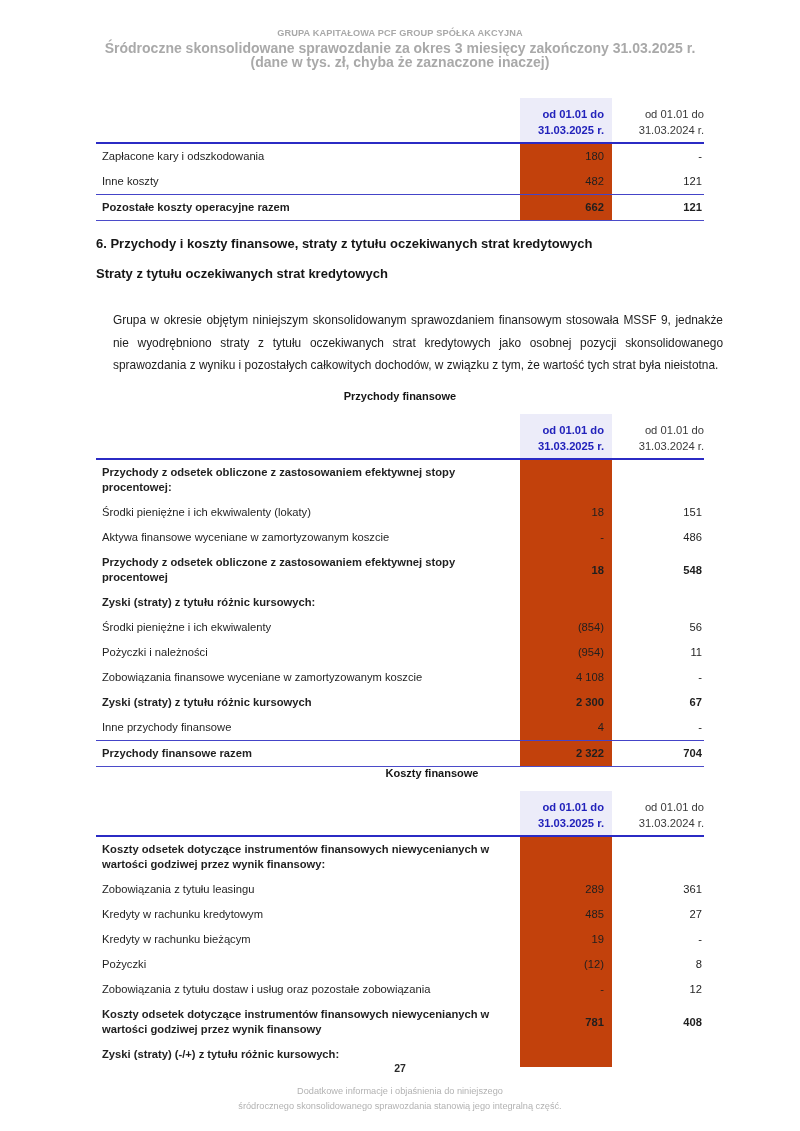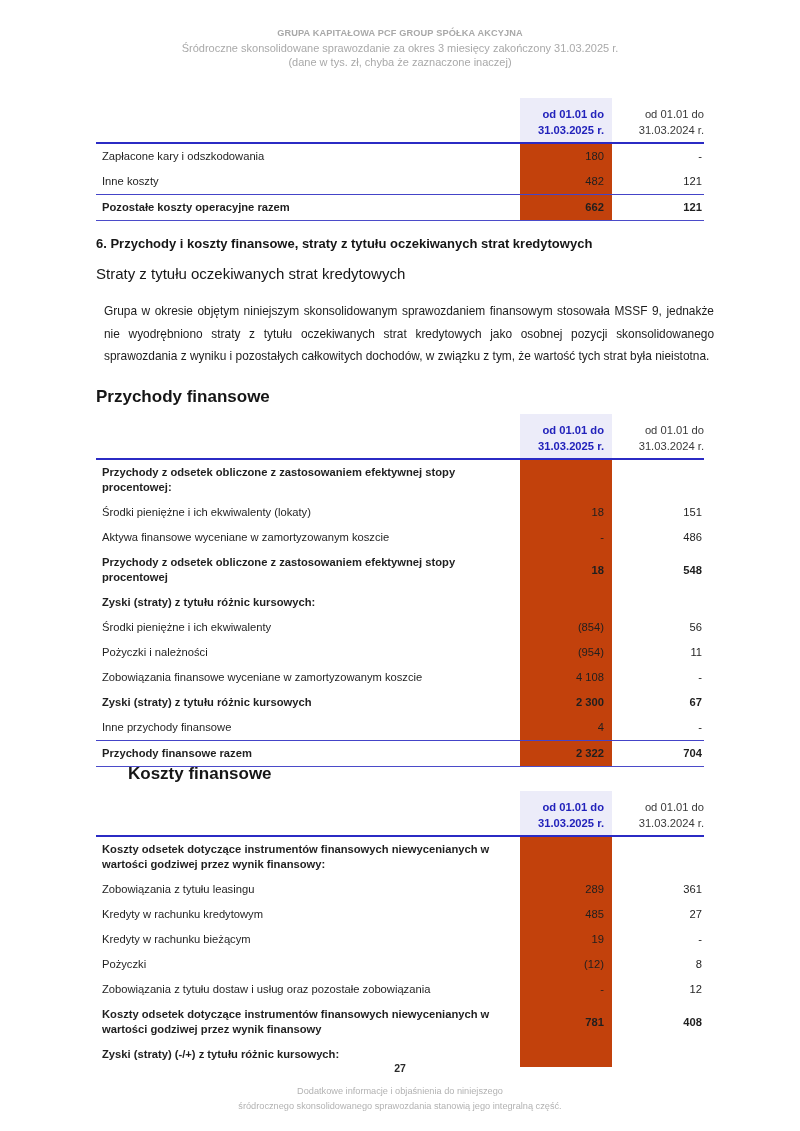--- a/index.html
+++ b/index.html
@@ -33,22 +33,22 @@
     color: #a9a9a9;
     line-height: 14.5px;
   }
   .doc-header .line1 {
     font-size: 9.2px;
     font-weight: bold;
     letter-spacing: 0.15px;
   }
   .doc-header .line2,
   .doc-header .line3 {
-    font-size: 11px;
-    font-weight: normal;
+    font-size: 14px;
+    font-weight: bold;
   }
 
   
   table.fin {
     width: 608px;
     border-collapse: collapse;
     table-layout: fixed;
     font-size: 11.2px;
   }
   table.fin col.c-label { width: 424px; }
@@ -118,39 +118,40 @@
 
   
   h2.section-title {
     font-size: 13px;
     font-weight: bold;
     color: #161616;
     margin: 0;
     line-height: 18px;
   }
   h3.sub-title {
-    font-size: 15px;
-    font-weight: normal;
+    font-size: 13px;
+    font-weight: bold;
     color: #161616;
     margin: 0;
     line-height: 17px;
   }
   p.body-text {
     font-size: 11.9px;
     line-height: 22.5px;
     color: #1c1c1c;
-    margin: 8px;
+    margin: 17px;
     text-align: justify;
   }
   h4.table-caption {
-    font-size: 17px;
+    font-size: 11px;
     font-weight: bold;
     color: #161616;
     margin: 0;
     line-height: 17px;
+    text-align: center;
   }
 
   
   .blk { position: absolute; left: 96px; width: 608px; }
 
   #table1-wrap      { top: 98px; }
   #heading-6        { top: 235px; }
   #sub-straty       { top: 265px; }
   #para-grupa       { top: 292px; width: 610px; }
   #cap-przychody    { top: 388px; }

